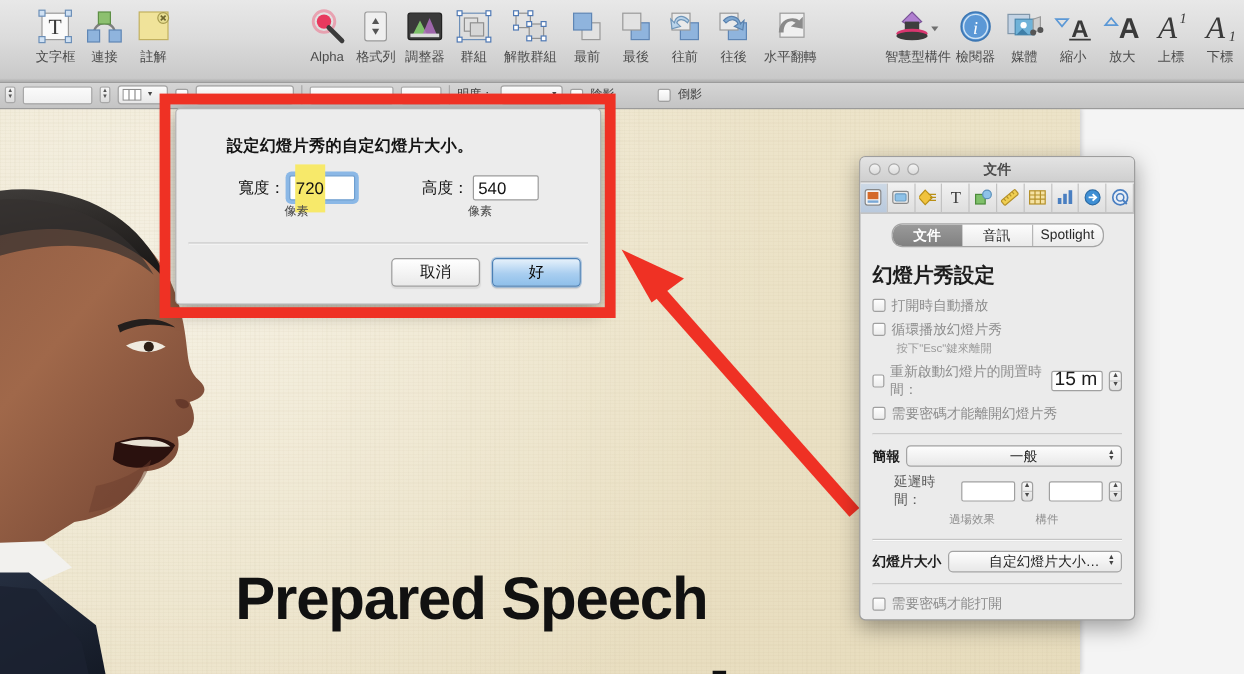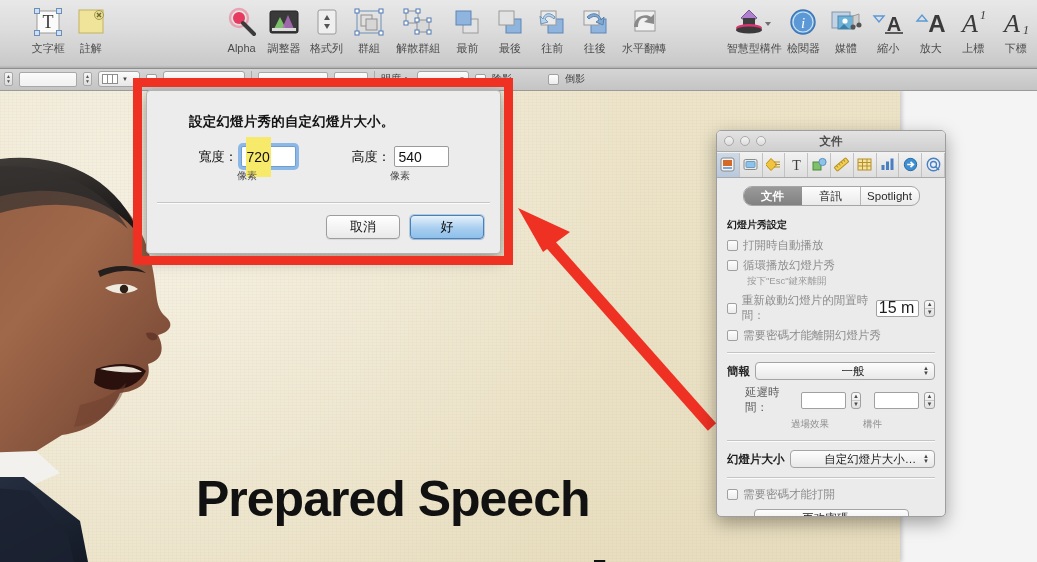--- a/index.html
+++ b/index.html
@@ -163,21 +163,21 @@
   .insp-tabs{
     margin:8px auto 0;width:175px;height:18px;
     background:linear-gradient(#fdfdfd,#eaeaea);
     border:1px solid #a5a5a5;border-radius:9px;
     display:flex;align-items:stretch;overflow:hidden;font-size:11.5px;
   }
   .insp-tabs .tb{flex:1;display:flex;align-items:center;justify-content:center;color:#2a2a2a;cursor:default;}
   .insp-tabs .tb.active{background:linear-gradient(#9a9a9a,#818181);color:#fff;font-weight:bold;}
   .insp-tabs .tb.sepl{border-left:1px solid #b6b6b6;}
   .insp-body{padding:8px 10px 0 10px;}
-  .sect-h{font-weight:bold;font-size:10px;color:#1d1d1d;margin:4px 0 6px 0;}
+  .sect-h{font-weight:bold;font-size:17px;color:#1d1d1d;margin:4px 0 6px 0;}
   .row{display:flex;align-items:center;gap:5px;margin-bottom:5px;}
   .row .lab{color:#5c5c5c;}
   .sublab{font-size:9.5px;color:#9a9a9a;margin:-3px 0 5px 20px;}
   .hr{height:1px;background:#c4c4c4;border-bottom:1px solid #fbfbfb;margin:9px 0 8px 0;}
   .popup{
     flex:1;height:18px;box-sizing:border-box;
     background:linear-gradient(#fdfdfd,#e8e8e8);
     border:1px solid #a4a4a4;border-radius:4px;
     display:flex;align-items:center;justify-content:center;position:relative;
     font-size:11.5px;color:#1d1d1d;padding-left:16px;
@@ -524,20 +524,31 @@
           <text x="17" y="21" font-family="Liberation Serif, serif" font-size="18" text-anchor="middle" fill="#3a3a3a">T</text>
           <rect x="3.5" y="1.5" width="5" height="5" fill="#cfe0f2" stroke="#6c8fb8"></rect>
           <rect x="25.5" y="1.5" width="5" height="5" fill="#cfe0f2" stroke="#6c8fb8"></rect>
           <rect x="3.5" y="23.5" width="5" height="5" fill="#cfe0f2" stroke="#6c8fb8"></rect>
           <rect x="25.5" y="23.5" width="5" height="5" fill="#cfe0f2" stroke="#6c8fb8"></rect>
         </svg>
       </div>
       <div class="lbl">文字框</div>
     </div>
 
+    <div class="tb-item">
+      <div class="gl">
+        <svg width="34" height="30" viewBox="0 0 34 30">
+          <path d="M8,22 C8,9 26,9 26,22" fill="none" stroke="#7f7f7f" stroke-width="2"></path>
+          <rect x="12" y="3" width="10" height="10" fill="#8dc06f" stroke="#5d8f45"></rect>
+          <rect x="3" y="18" width="10" height="10" fill="#8fb4dd" stroke="#5f86b5"></rect>
+          <rect x="21" y="18" width="10" height="10" fill="#8fb4dd" stroke="#5f86b5"></rect>
+        </svg>
+      </div>
+      <div class="lbl">連接</div>
+    </div>
 
     <div class="tb-item">
       <div class="gl">
         <svg width="34" height="30" viewBox="0 0 34 30">
           <rect x="5" y="3" width="24" height="23" fill="#f0e39a" stroke="#c2b160"></rect>
           <circle cx="25" cy="8" r="4.5" fill="#e8de92" stroke="#a79b4e"></circle>
           <path d="M23,6 L27,10 M27,6 L23,10" stroke="#6f6730" stroke-width="1.4"></path>
         </svg>
       </div>
       <div class="lbl">註解</div>
@@ -548,43 +559,43 @@
 
     <div class="tb-item">
       <div class="gl">
         <svg width="34" height="30" viewBox="0 0 34 30">
           <circle cx="14" cy="11" r="9" fill="none" stroke="#eb7f96" stroke-width="2.4" opacity=".65"></circle>
           <circle cx="14" cy="11" r="6" fill="#e8395e"></circle>
           <line x1="18" y1="16" x2="29" y2="27" stroke="#3b3b3b" stroke-width="4" stroke-linecap="round"></line>
         </svg>
       </div>
       <div class="lbl">Alpha</div>
+    </div>
+
+    <div class="tb-item">
+      <div class="gl">
+        <svg width="34" height="30" viewBox="0 0 34 30">
+          <rect x="8" y="3" width="18" height="24" rx="2" fill="#efefef" stroke="#9a9a9a"></rect>
+          <polygon points="17,8 20,13 14,13" fill="#555"></polygon>
+          <polygon points="17,22 20,17 14,17" fill="#555"></polygon>
+        </svg>
+      </div>
+      <div class="lbl">格式列</div>
     </div>
 
     <div class="tb-item">
       <div class="gl">
         <svg width="34" height="30" viewBox="0 0 34 30">
           <rect x="3" y="4" width="28" height="22" rx="2" fill="#3a3a3a" stroke="#222"></rect>
           <polygon points="7,22 13,10 19,22" fill="#7dc06a"></polygon>
           <polygon points="15,22 21,8 27,22" fill="#b06fbf" opacity=".85"></polygon>
           <rect x="5" y="21" width="24" height="3" fill="#dcdcdc"></rect>
         </svg>
       </div>
       <div class="lbl">調整器</div>
-    </div>
-
-    <div class="tb-item">
-      <div class="gl">
-        <svg width="34" height="30" viewBox="0 0 34 30">
-          <rect x="8" y="3" width="18" height="24" rx="2" fill="#efefef" stroke="#9a9a9a"></rect>
-          <polygon points="17,8 20,13 14,13" fill="#555"></polygon>
-          <polygon points="17,22 20,17 14,17" fill="#555"></polygon>
-        </svg>
-      </div>
-      <div class="lbl">格式列</div>
     </div>
 
 
     <div class="tb-item">
       <div class="gl">
         <svg width="34" height="30" viewBox="0 0 34 30">
           <rect x="5" y="4" width="24" height="22" fill="none" stroke="#6d8fb8"></rect>
           <rect x="9" y="8" width="11" height="11" fill="#e0e0e0" stroke="#909090"></rect>
           <rect x="14" y="12" width="11" height="11" fill="#d6d6d6" stroke="#909090"></rect>
           <rect x="3" y="2" width="4" height="4" fill="#fff" stroke="#4f79b5"></rect>

